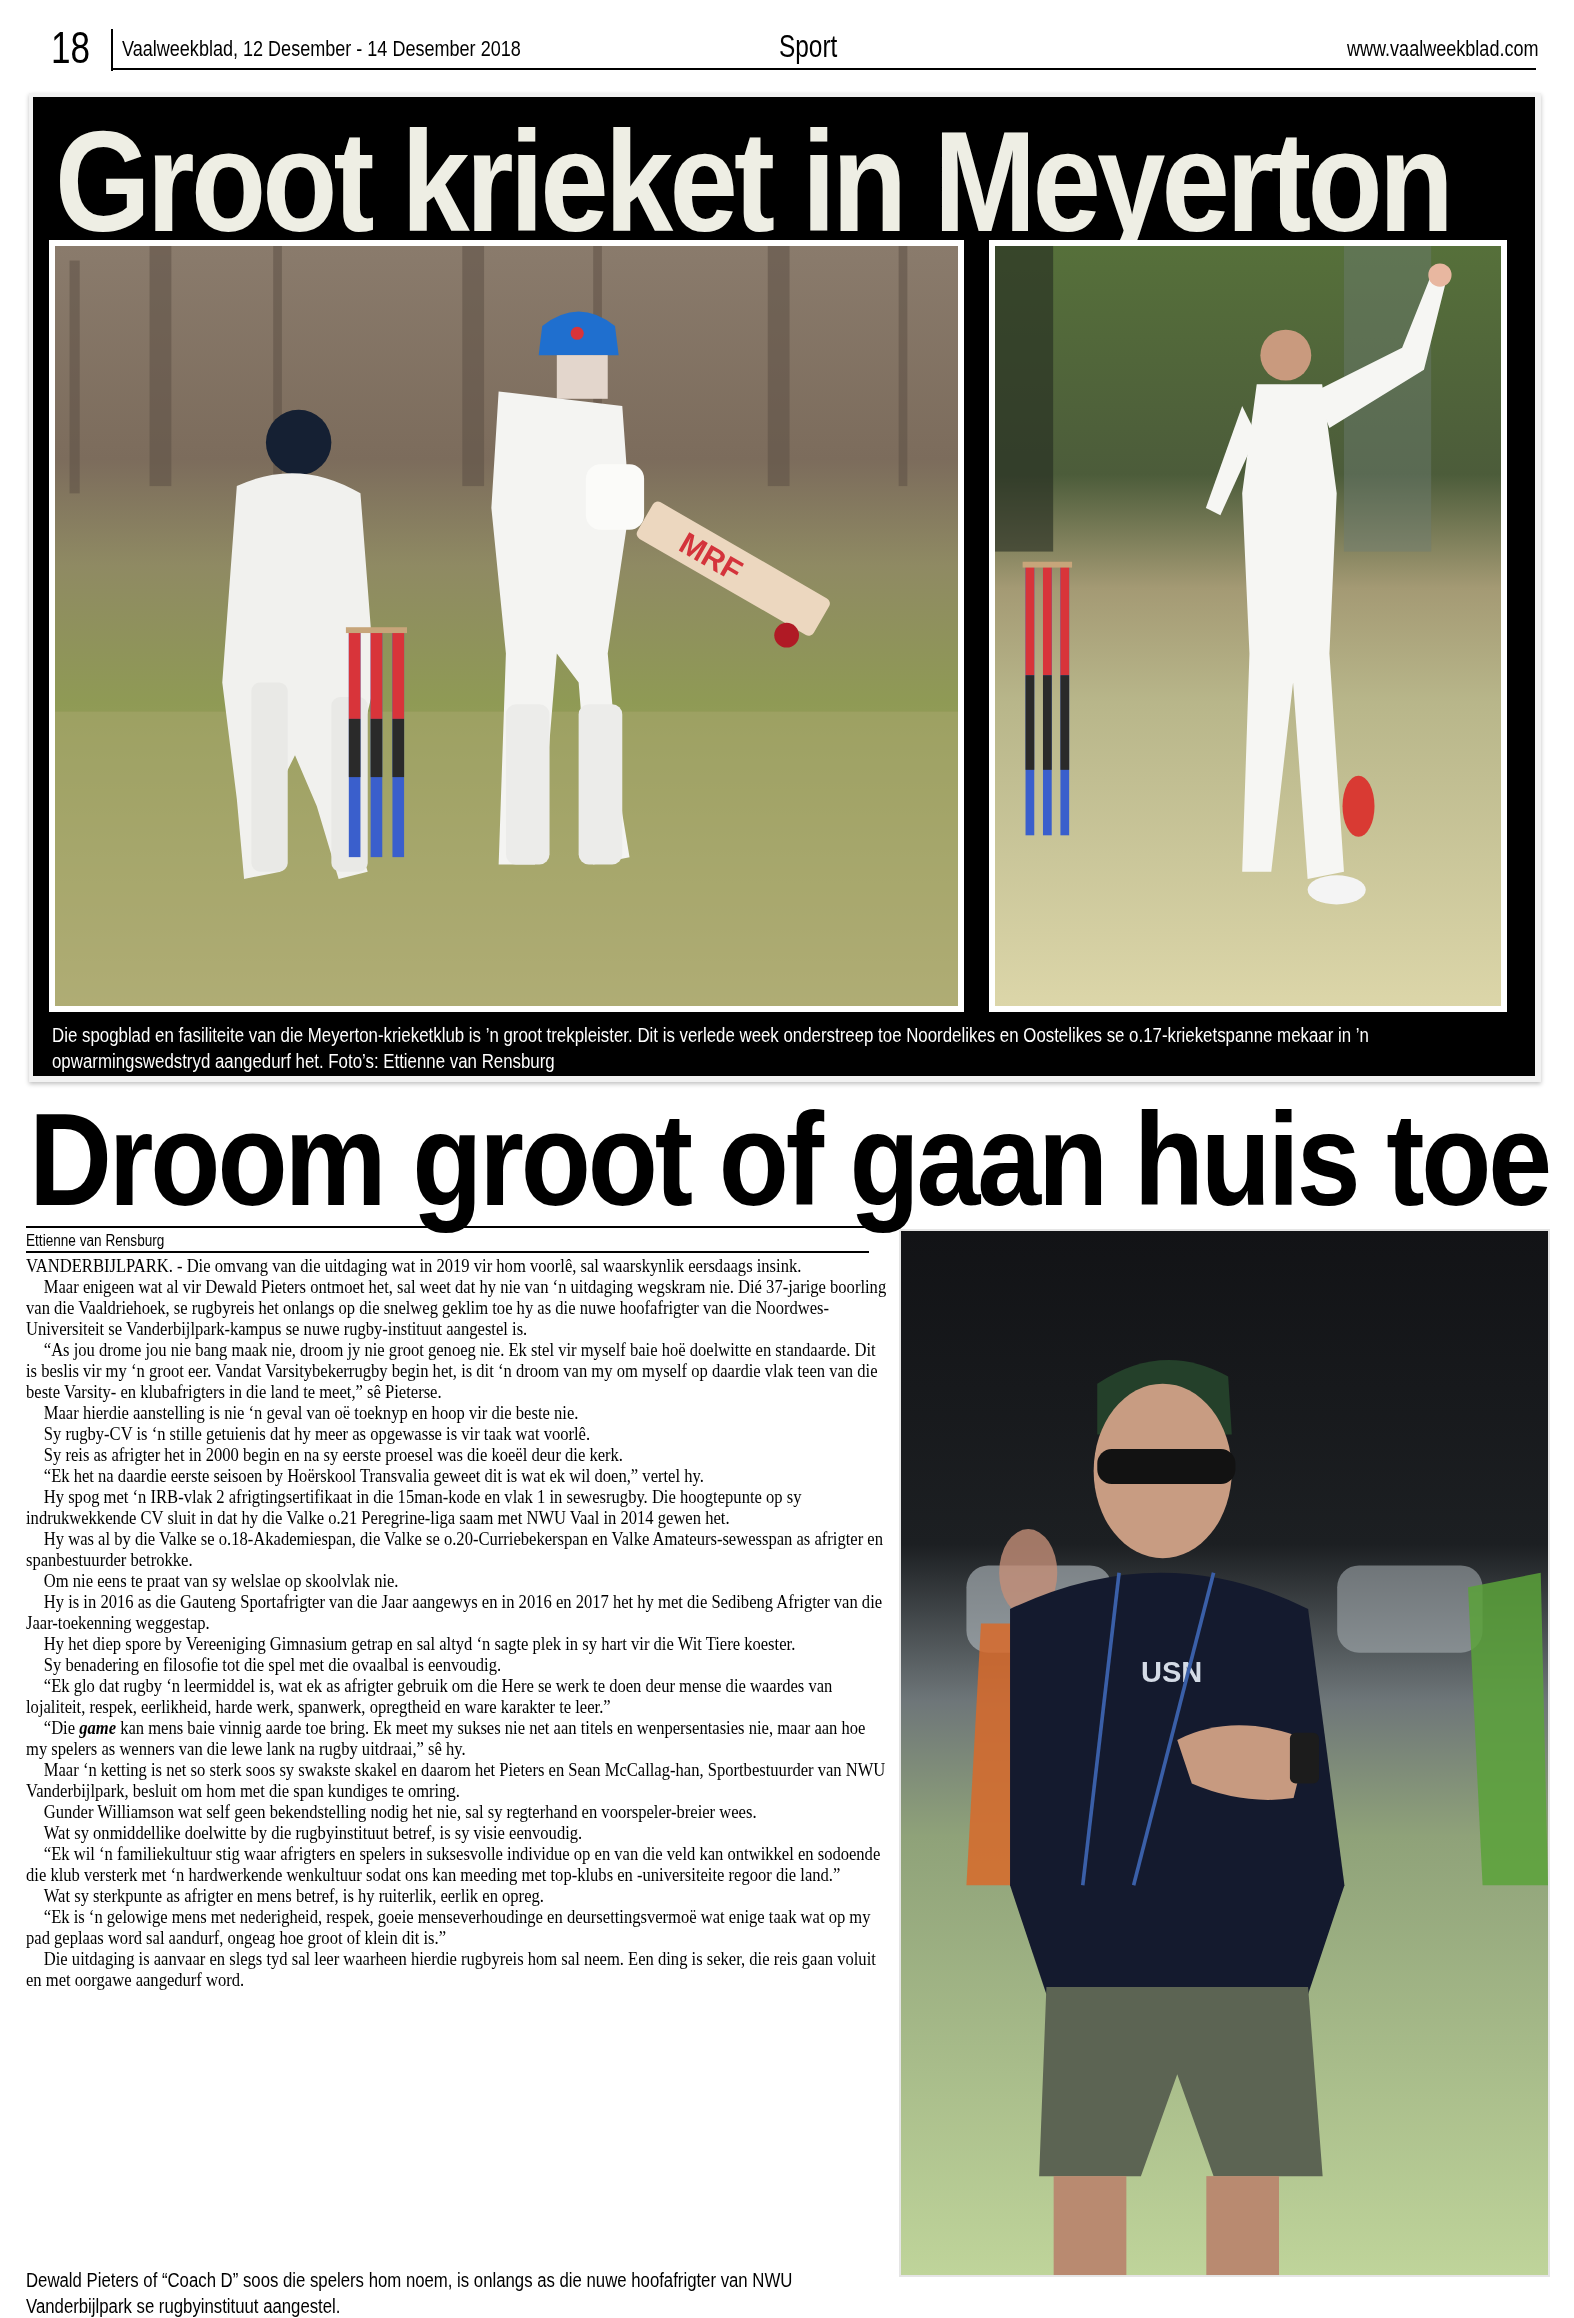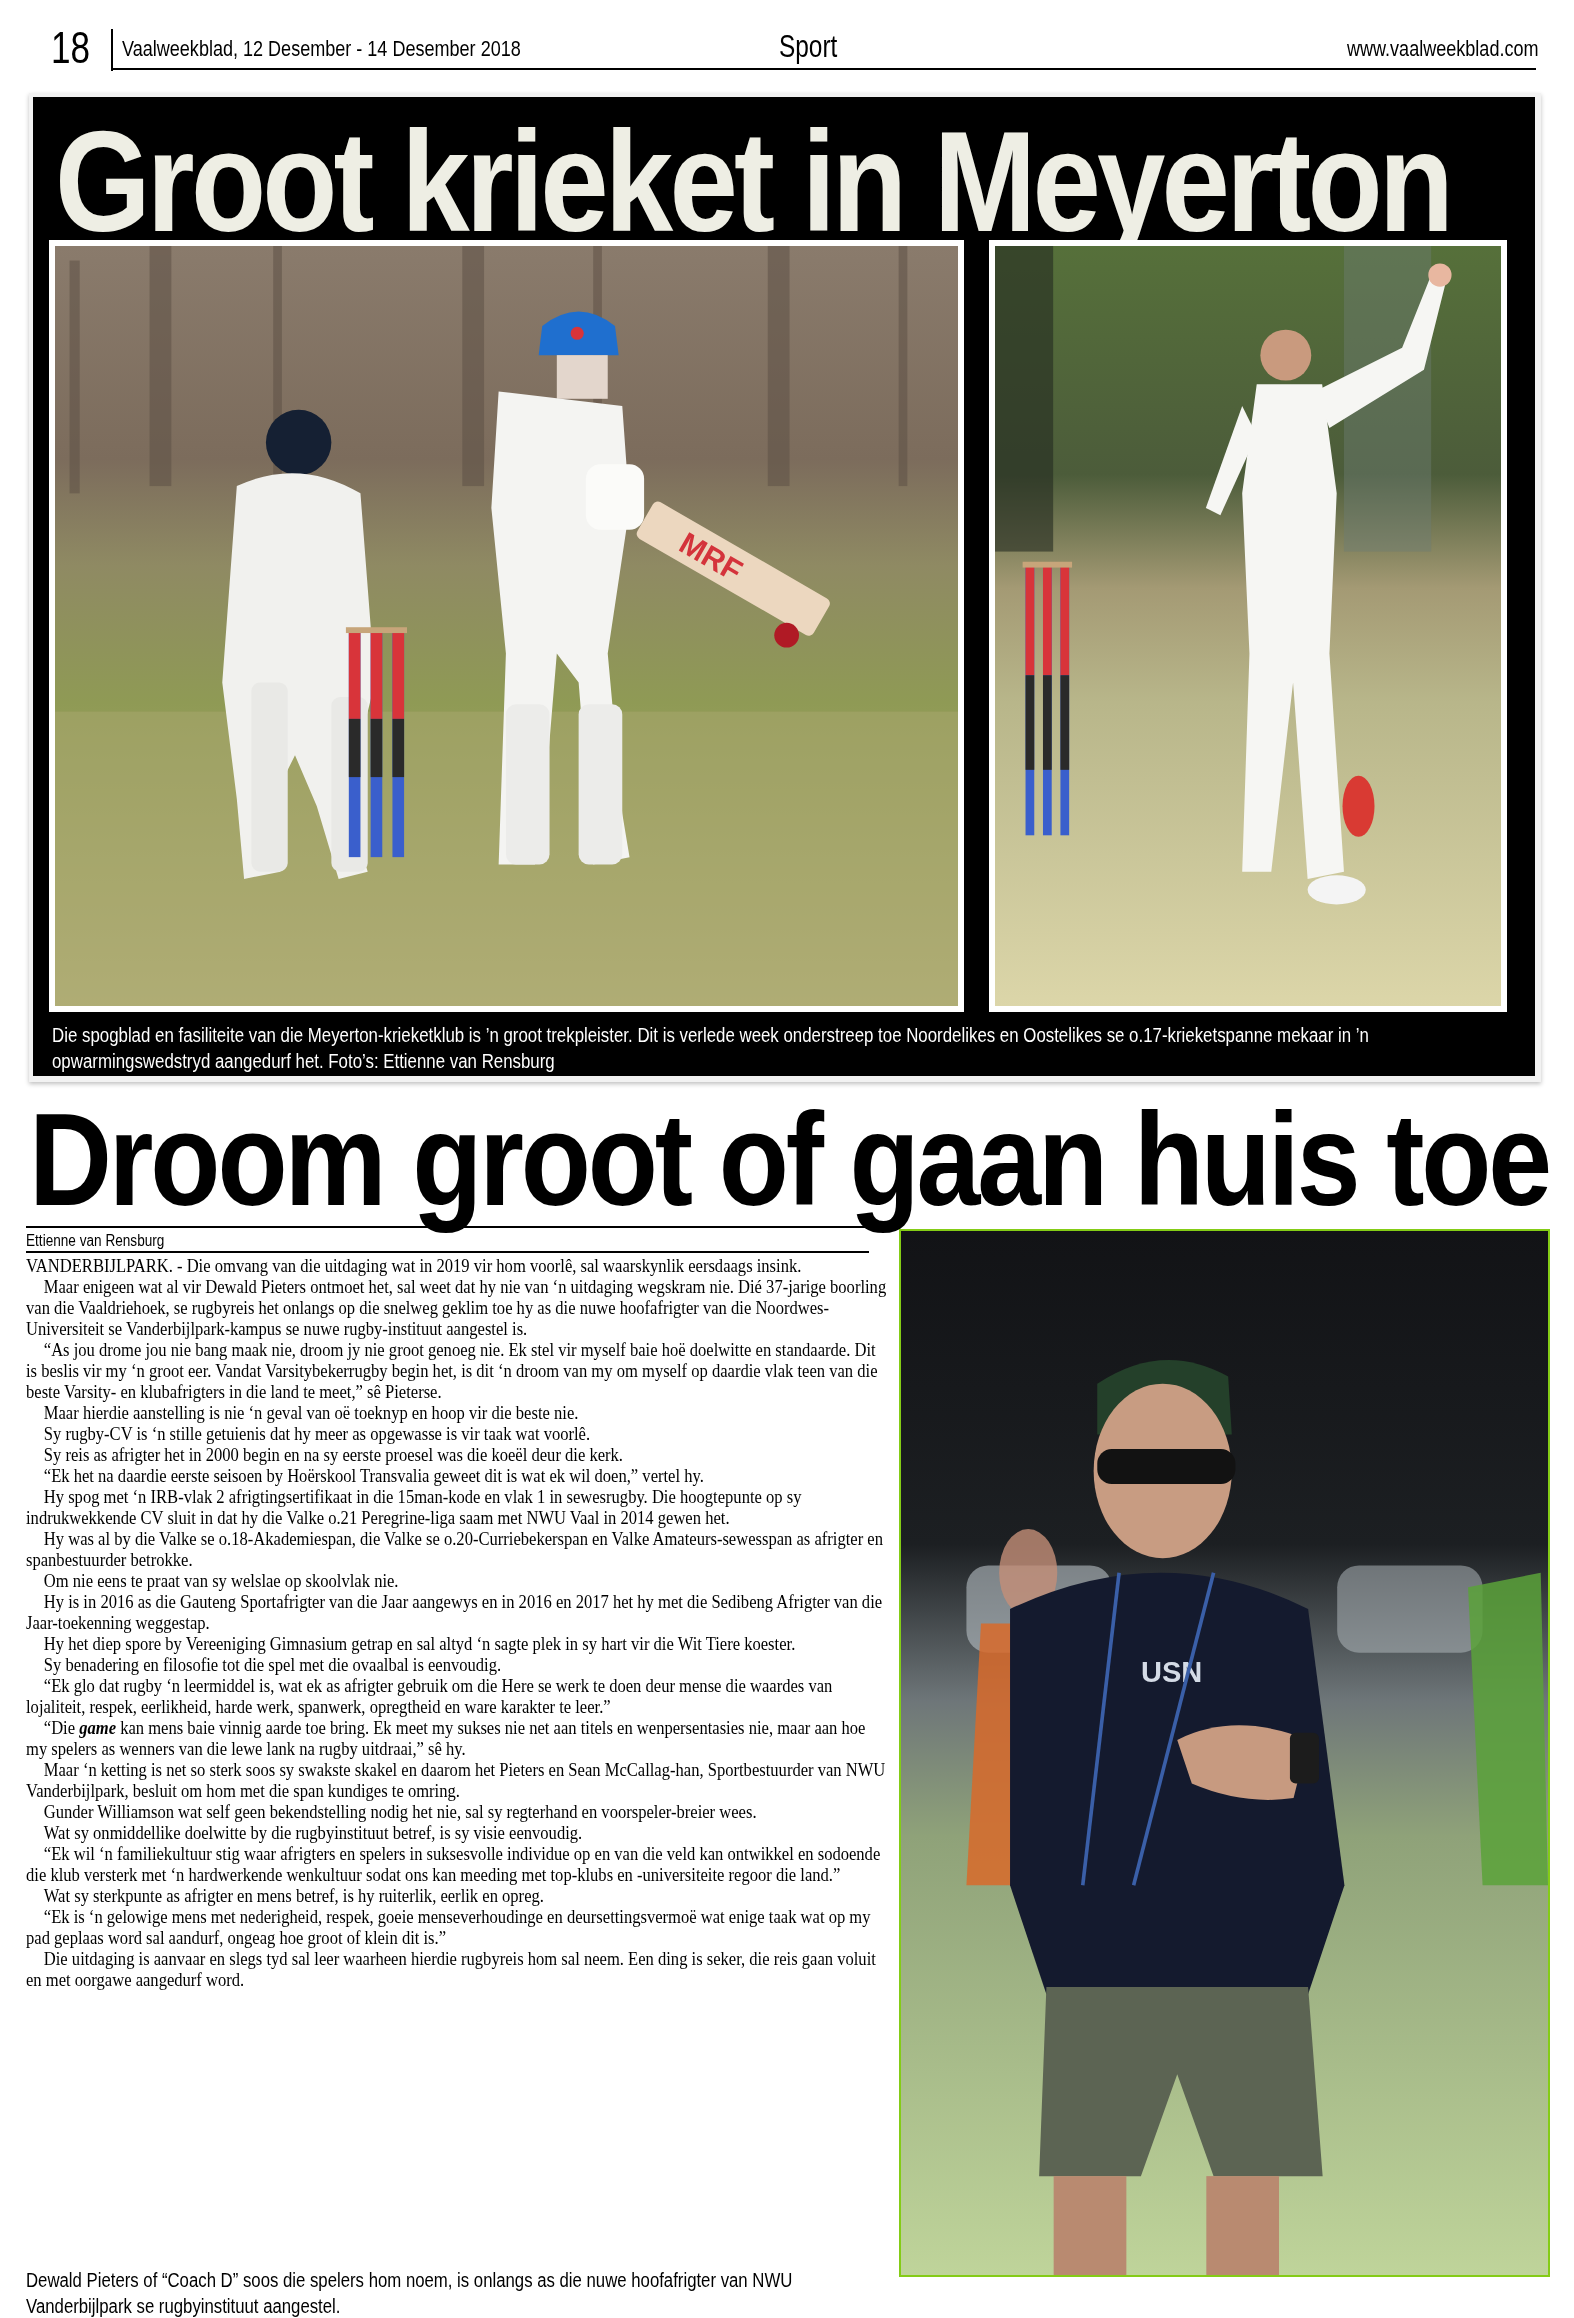--- a/index.html
+++ b/index.html
@@ -26,21 +26,21 @@
   
   #headline2{left:29px;top:1091px;font-size:132px;font-weight:bold;letter-spacing:-3.6px;white-space:nowrap;line-height:138px;transform:scaleX(.87);transform-origin:left top;}
   #byline-rule-top{left:26px;top:1226px;width:843px;height:2.2px;background:#000;}
   #byline{left:26px;top:1232px;font-size:16px;transform:scaleX(.85);transform-origin:left top;white-space:nowrap;}
   #byline-rule-bottom{left:26px;top:1251px;width:843px;height:2.2px;background:#000;}
   #body{left:26px;top:1255px;width:989px;font-family:"Liberation Serif",serif;font-size:19px;line-height:21px;transform:scaleX(.872);transform-origin:left top;}
   #body p{margin:0;text-indent:20.4px;}
   #body p.first{text-indent:0;}
   #body em{font-weight:bold;font-style:italic;}
   #photo-caption{left:26px;top:2267px;width:1003px;font-size:19.6px;line-height:26px;transform:scaleX(.855);transform-origin:left top;}
-  #photo3-frame{left:899px;top:1229px;width:651px;height:1048px;background:#84cc16;}
+  #photo3-frame{left:899px;top:1229px;width:651px;height:1048px;background:#e5e5e5;}
   #photo3-frame .photo{left:2.2px;top:2.2px;right:2.2px;bottom:2.2px;}
 </style>
 </head>
 <body>
 
 <div id="pagenum" class="abs">18</div>
 <div id="mast-divider" class="abs"></div>
 <div id="pubdate" class="abs">Vaalweekblad, 12 Desember - 14 Desember 2018</div>
 <div id="section" class="abs">Sport</div>
 <div id="website" class="abs">www.vaalweekblad.com</div>

